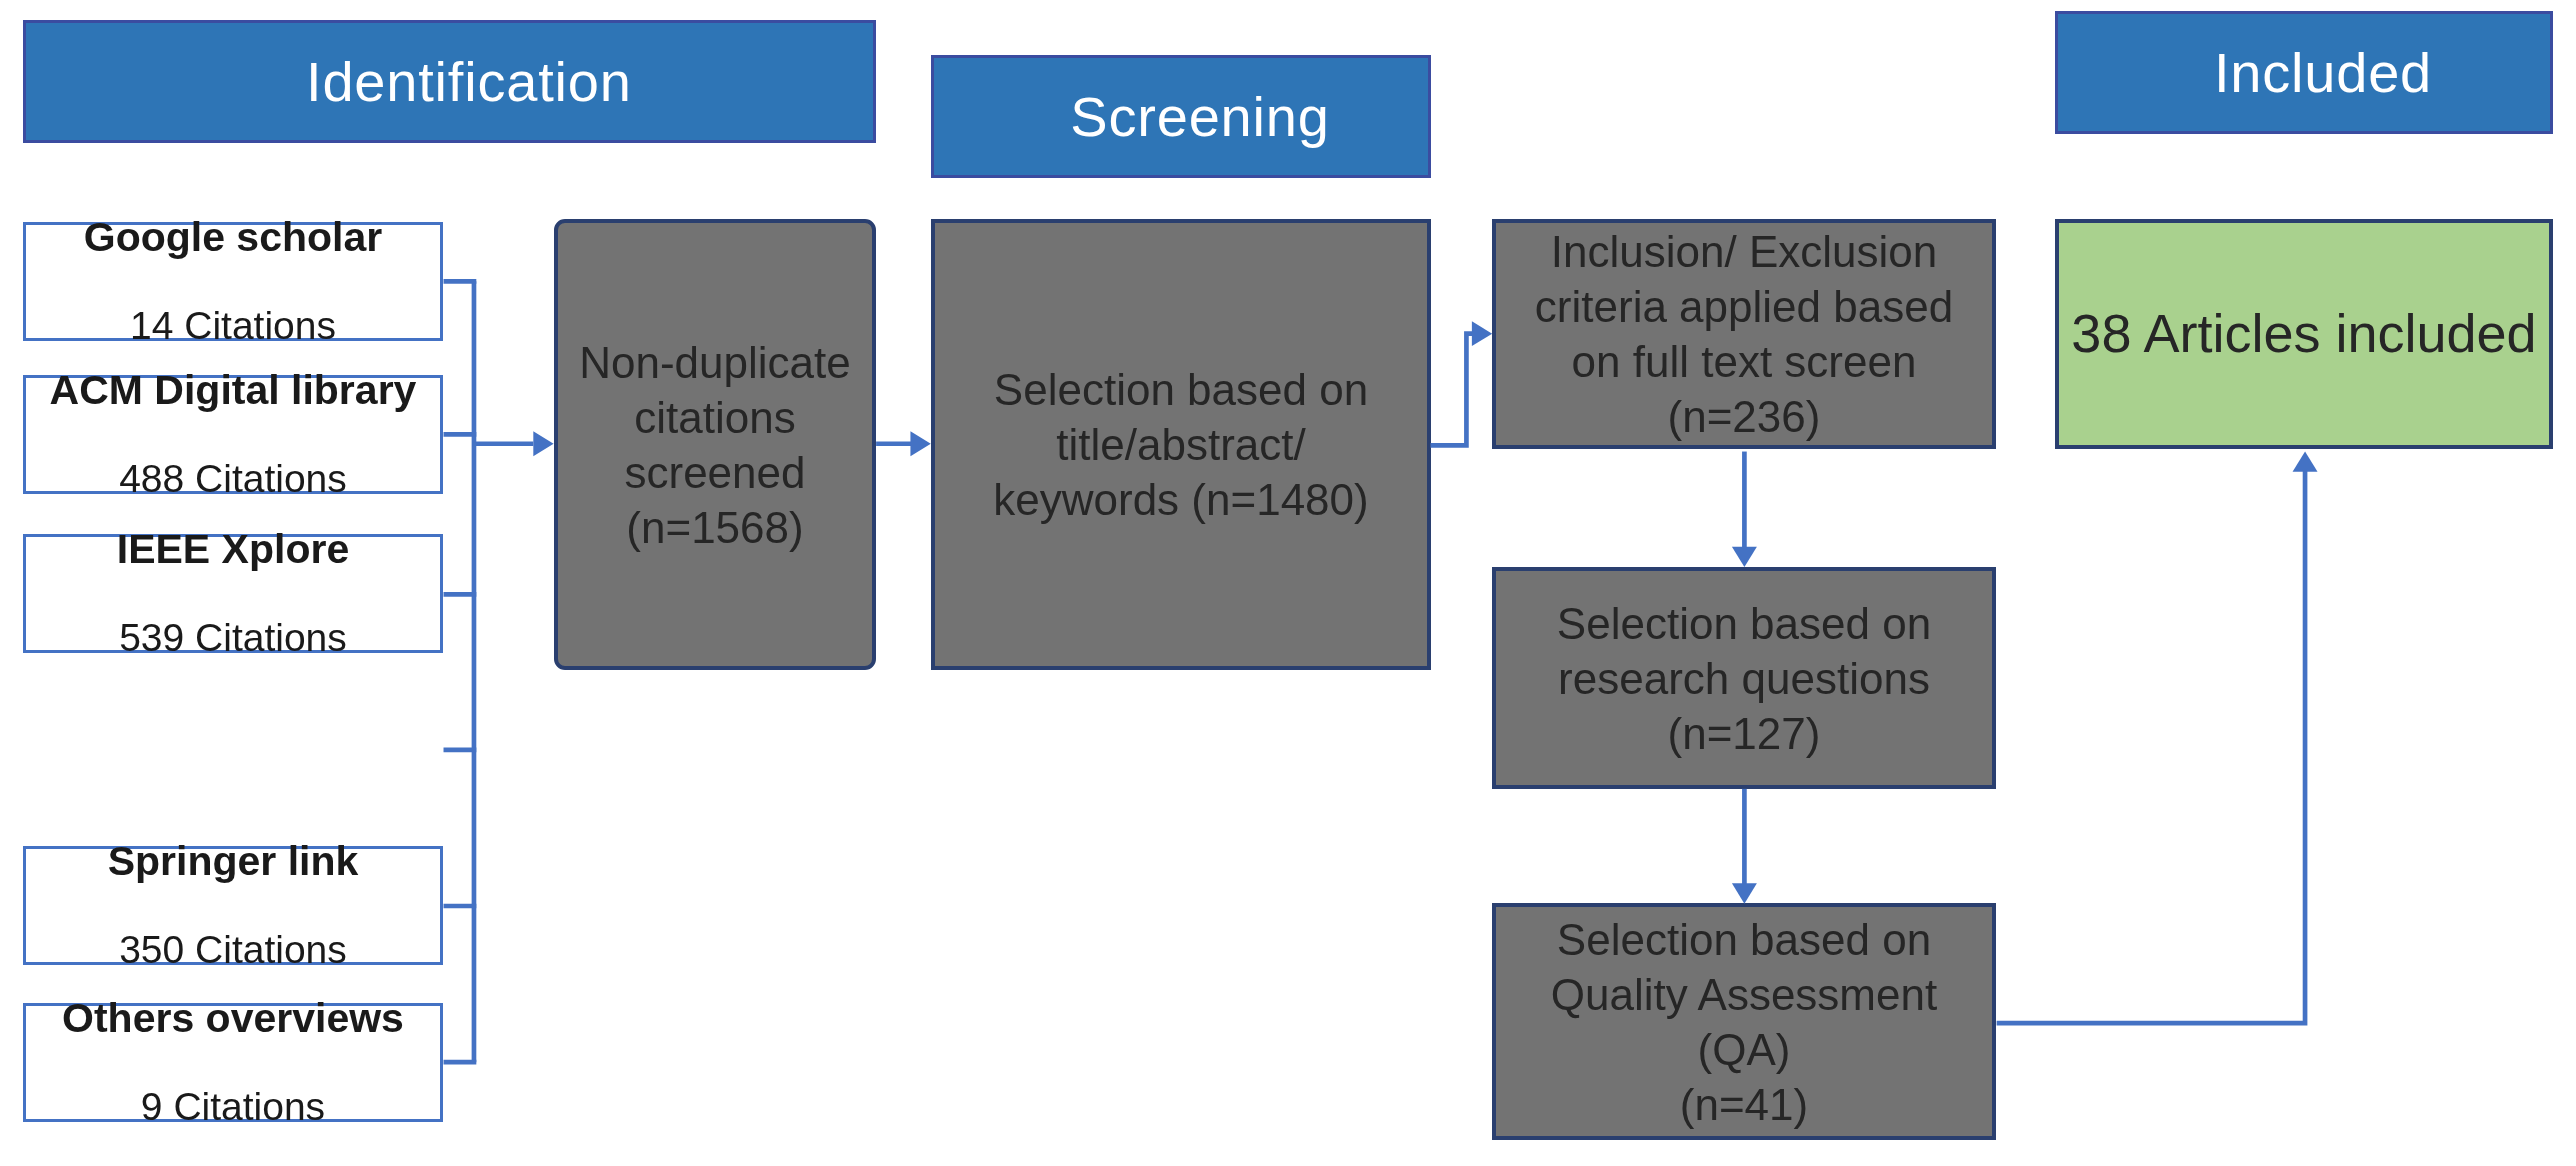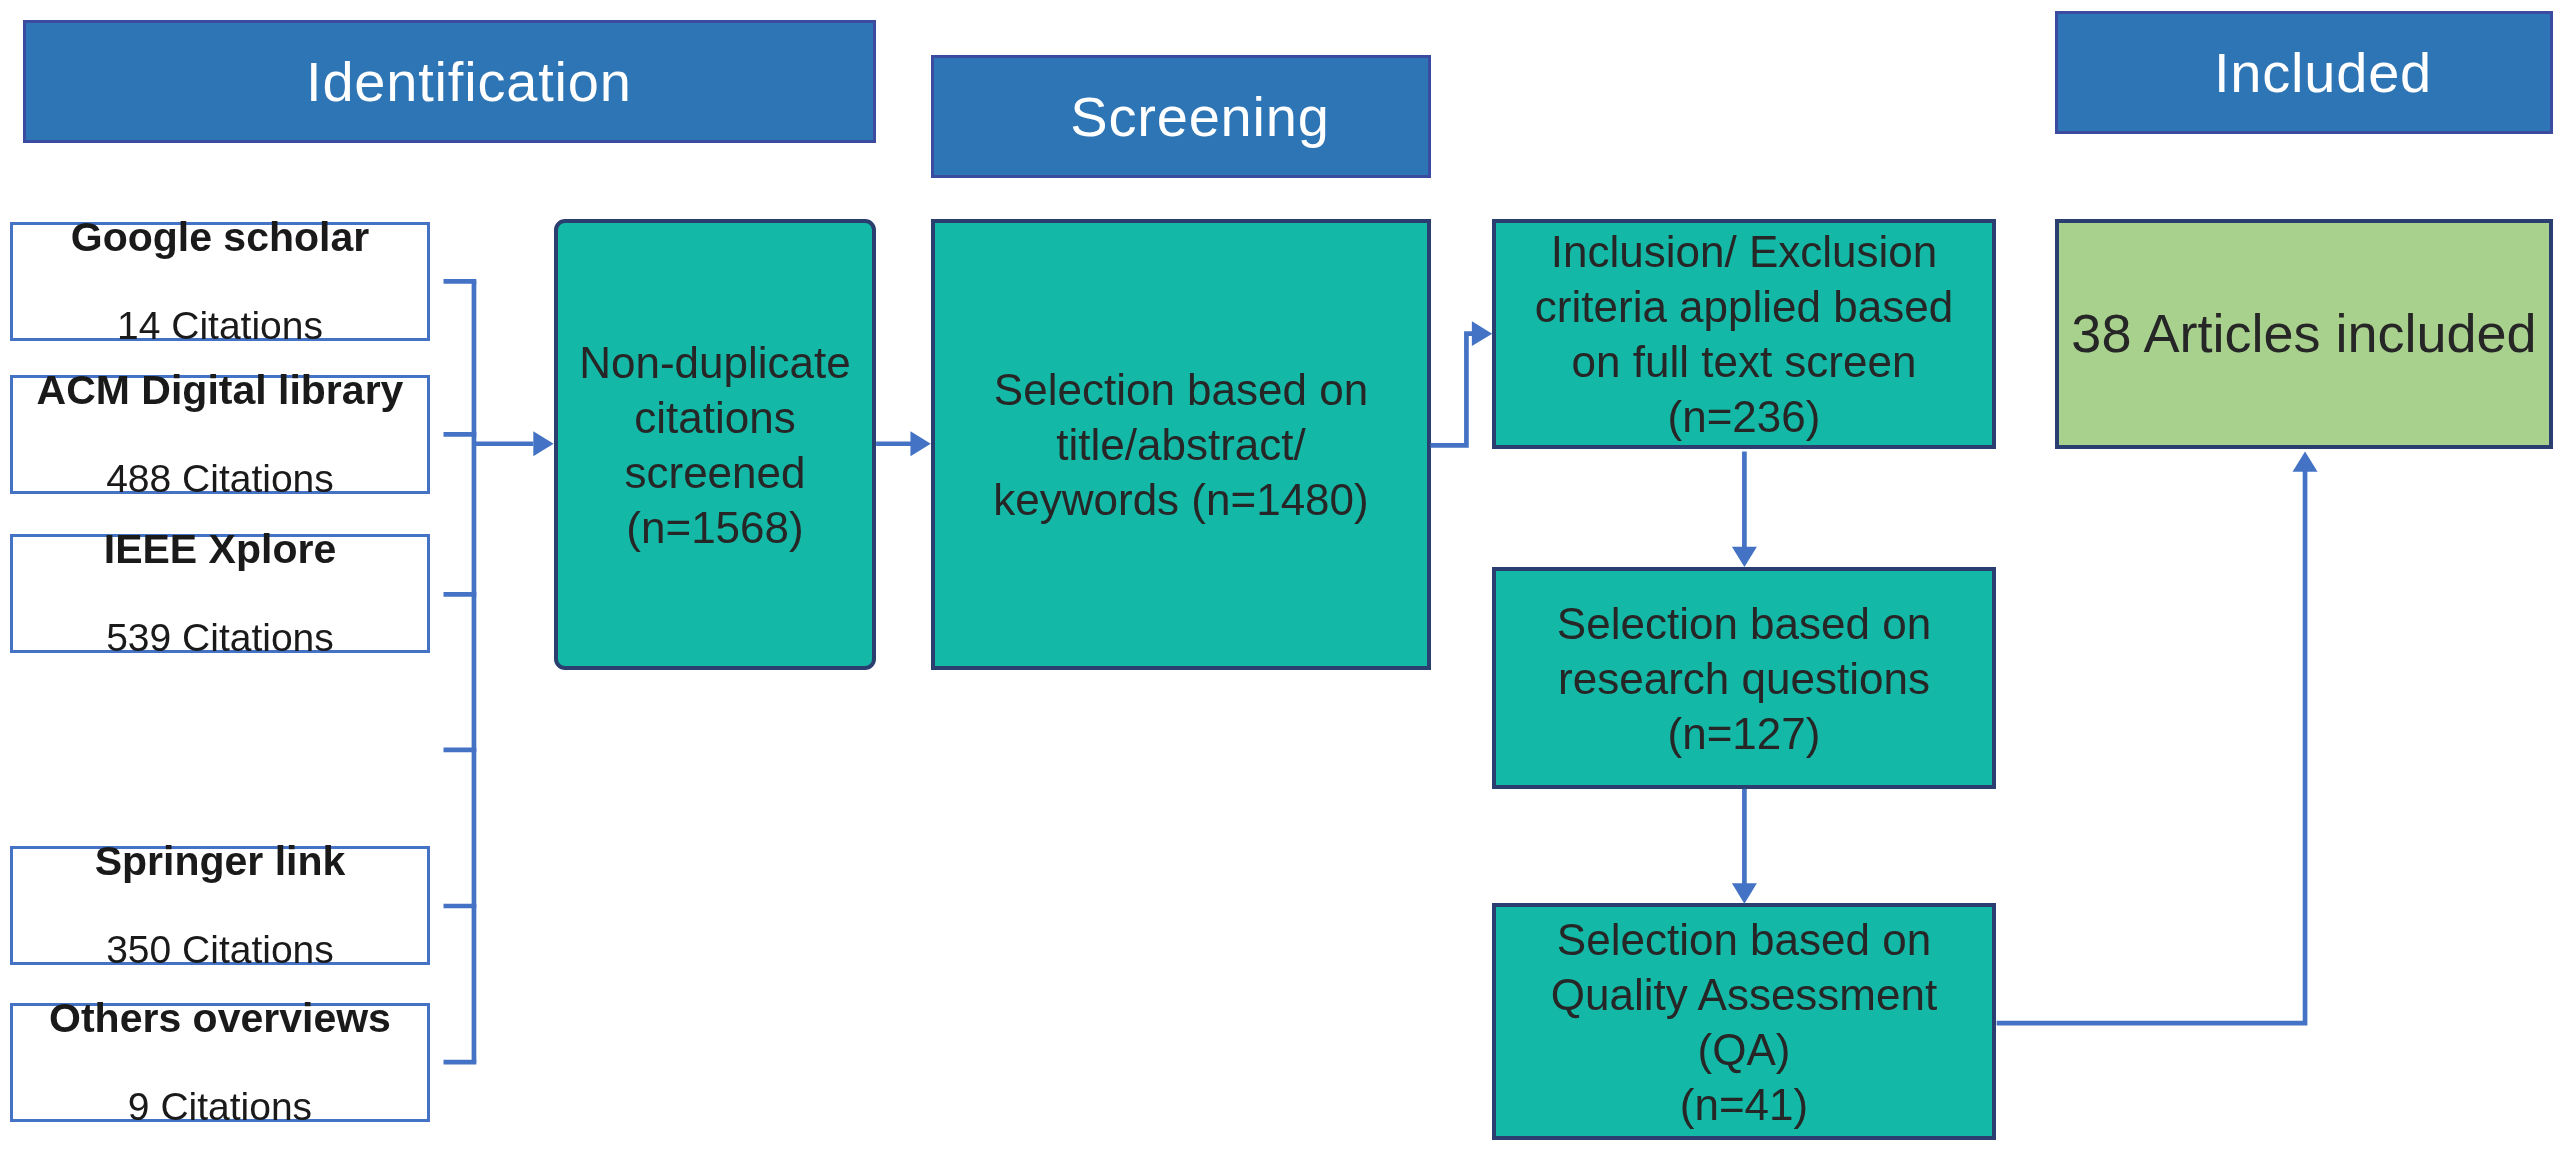--- a/index.html
+++ b/index.html
@@ -17,36 +17,36 @@
     border:3.9px solid #3B4CA0;
     box-sizing:border-box;
     color:#ffffff;
     font-size:56px;
     display:flex;align-items:center;justify-content:center;
     letter-spacing:0.8px;
     padding-left:38px;
   }
   .src{
     position:absolute;
-    left:10px;width:420px;height:119px;
+    left:23px;width:420px;height:119px;
     background:#ffffff;
     border:3.9px solid #4472C4;
     box-sizing:border-box;
     display:flex;flex-direction:column;align-items:center;justify-content:center;
     color:#1a1a1a;
     text-align:center;
     gap:39px;
   }
   .src .nm{font-size:41px;font-weight:700;line-height:1.25;}
   .src .ct{font-size:39px;line-height:1.25;}
   .box{
     position:absolute;
     box-sizing:border-box;
     border:4.7px solid #2A3F6F;
-    background:#14b8a6;
+    background:#737373;
     color:#262626;
     font-size:44px;
     line-height:1.25;
     display:flex;align-items:center;justify-content:center;
     text-align:center;
     white-space:pre-line;
     padding:3.1px 11px;
   }
   .box.green{background:#A9D18E;font-size:54px;}
   #wires{position:absolute;left:0;top:0;pointer-events:none;}

